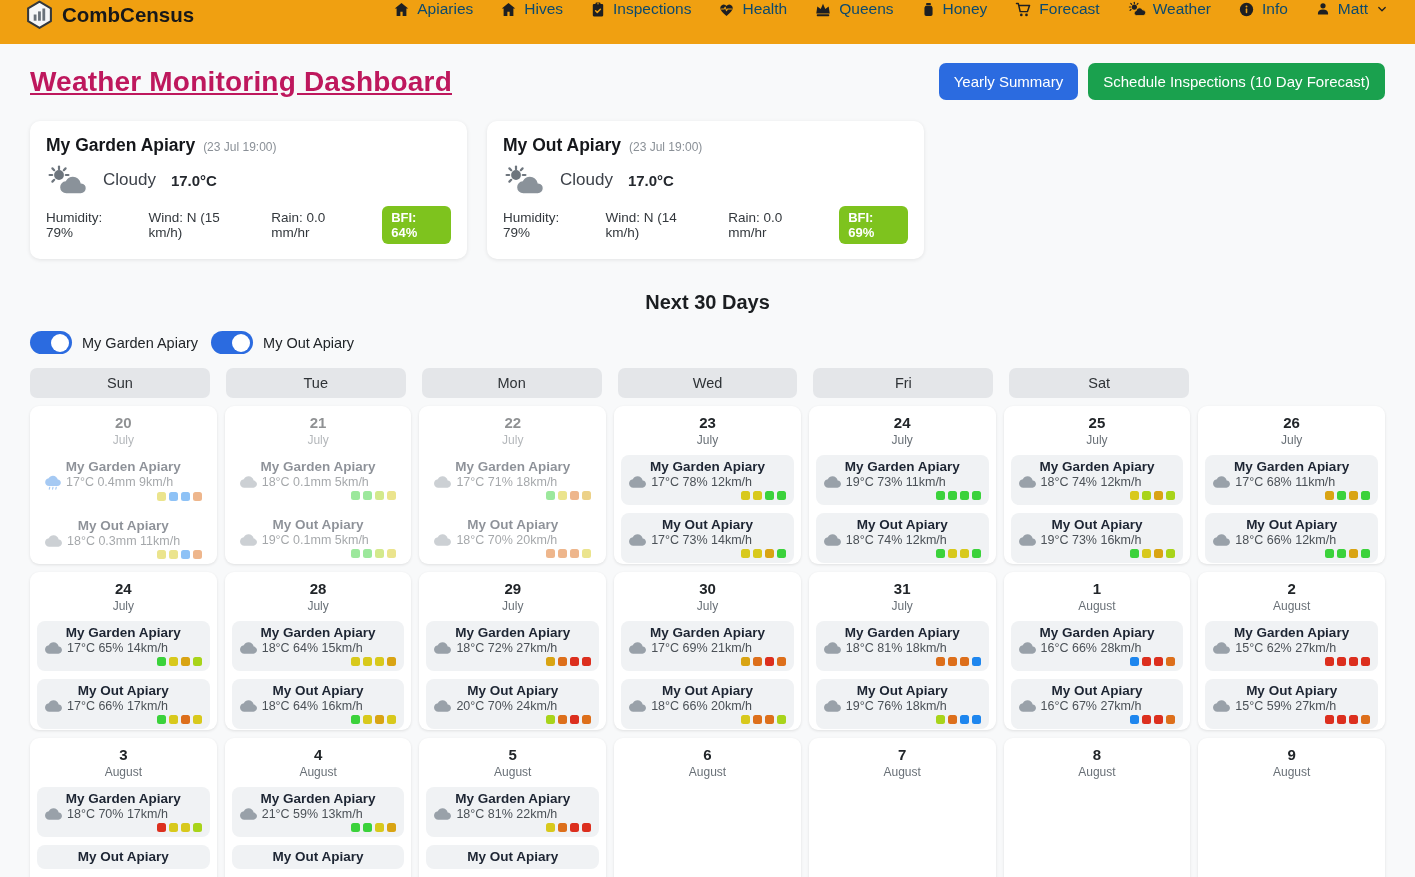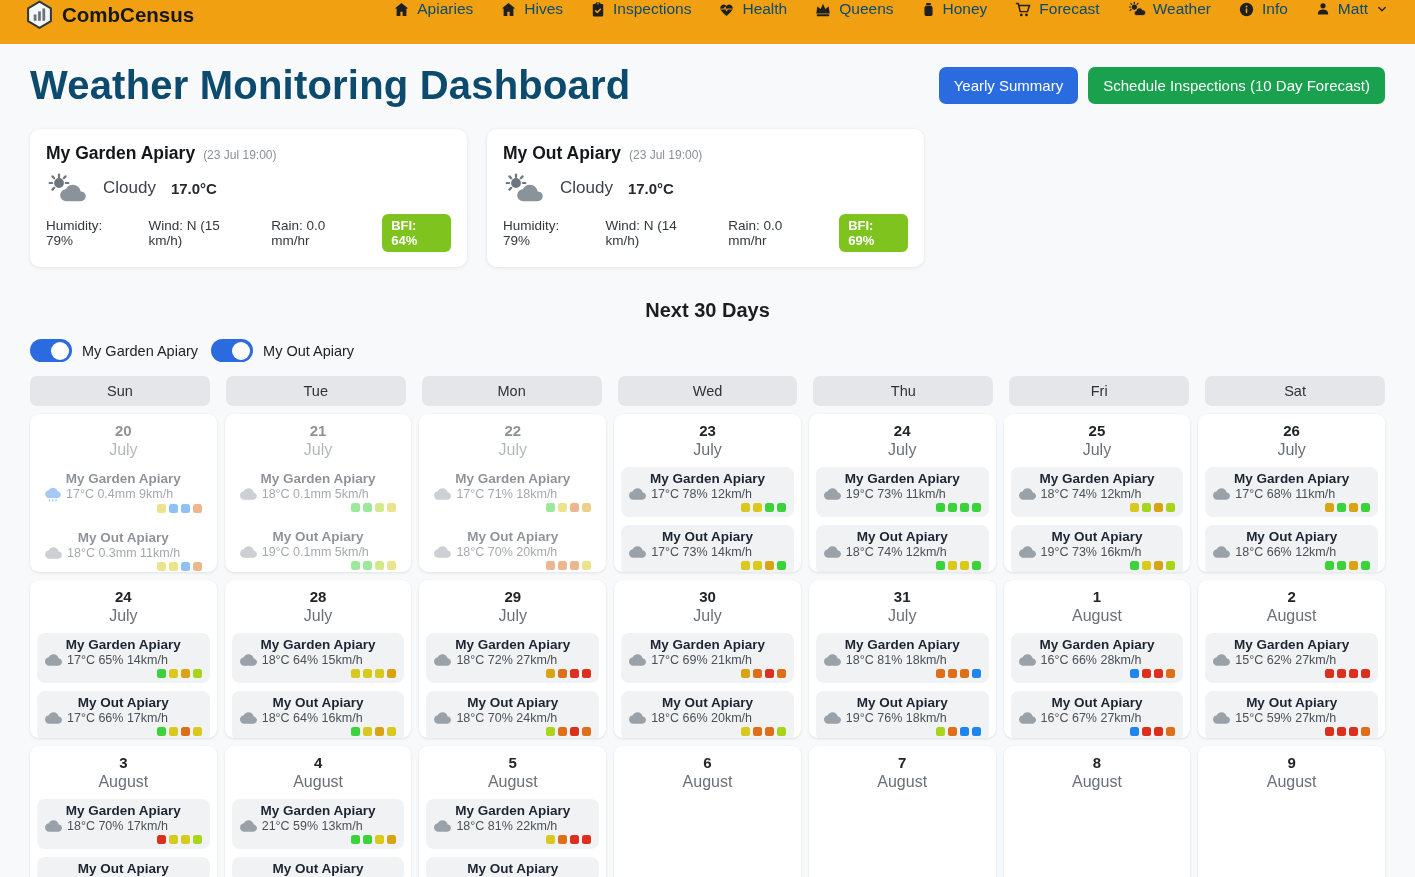--- a/index.html
+++ b/index.html
@@ -12,21 +12,21 @@
   }
   
   .navbar { height:44px; background:#f0a011; display:flex; align-items:flex-start; padding:0 26px; }
   .brand { display:flex; align-items:center; gap:9px; font-size:20.5px; font-weight:bold; color:#17181a; cursor:pointer; }
   .nav { margin-left:auto; display:flex; align-items:center; gap:27px; }
   .nav-item { display:flex; align-items:center; gap:7px; font-size:15.5px; color:#0c4a6e; cursor:pointer; white-space:nowrap; }
   .nav-ic { display:flex; align-items:center; }
   
   .page { padding:0 30px; }
   .title-row { display:flex; align-items:center; margin-top:19px; }
-  .page-title { font-size:40px; font-weight:700; margin:0; color:#0c4a6e; letter-spacing:.2px; }
+  .page-title { font-size:28px; font-weight:700; margin:0; color:#be185d; letter-spacing:.2px;text-decoration:underline; }
   .btns { margin-left:auto; display:flex; gap:10px; }
   .btn { border:none; border-radius:7px; padding:10px 15px; font-size:15px; color:#fff; cursor:pointer; font-family:inherit; }
   .btn-blue { background:#2b6be0; }
   .btn-green { background:#1aa14e; }
   
   .cards { display:flex; gap:20px; margin-top:21px; }
   .wcard { width:437px; background:#fff; border-radius:10px; box-shadow:0 1px 4px rgba(0,0,0,.09); padding:14px 16px 15px; }
   .wcard-head { display:flex; align-items:baseline; gap:8px; }
   .wcard-name { font-size:17.5px; font-weight:700; color:#15171b; }
   .wcard-time { font-size:12px; color:#8a9097; }
@@ -42,21 +42,21 @@
   .switch { width:42px; height:23px; border-radius:12px; background:#2b6be0; position:relative; cursor:pointer; flex:none; }
   .switch::after { content:""; position:absolute; right:3px; top:2.5px; width:18px; height:18px; background:#fff; border-radius:50%; }
   .toggle-label { font-size:14.5px; color:#212529; }
   .cal-head { display:grid; grid-template-columns:repeat(7,1fr); gap:16px; margin-top:14px; }
   .cal-head-cell { background:#e4e6e9; border-radius:7px; text-align:center; padding:7px 0; font-size:14.5px; color:#2f3337; }
   .cal { display:grid; grid-template-columns:repeat(7,1fr); gap:8px; margin-top:8px; }
   .day { background:#fff; border-radius:9px; box-shadow:0 1px 3px rgba(0,0,0,.1); height:158px; padding:8px 7px; overflow:hidden; }
   .day-inner { height:100%; }
   .day.past .day-inner { opacity:.5; }
   .day-date { text-align:center; font-size:15px; font-weight:700; color:#212529; line-height:1.25; }
-  .day-month { text-align:center; font-size:16px; color:#697077; }
+  .day-month { text-align:center; font-size:12px; color:#697077; }
   .entry { margin-top:8px; border-radius:8px; padding:4px 8px 5px; cursor:pointer; }
   .day:not(.past) .entry { background:#f0f2f4; }
   .entry-name { text-align:center; font-size:13.5px; font-weight:700; color:#1d2533; }
   .entry-line { display:flex; align-items:center; gap:5px; margin-top:1px; font-size:12.5px; color:#4b5157; white-space:nowrap; }
   .dots { display:flex; gap:3px; justify-content:flex-end; margin-top:2px; }
   .dot { width:9px; height:9px; border-radius:2.5px; }
 </style>
 </head>
 <body>
 
@@ -266,21 +266,20 @@
       <div class="apiary-toggle">
         <span class="switch"></span>
         <span class="toggle-label">My Out Apiary</span>
       </div>
     </div>
   <div class="cal-head">
       <div class="cal-head-cell">Sun</div>
       <div class="cal-head-cell">Tue</div>
       <div class="cal-head-cell">Mon</div>
       <div class="cal-head-cell">Wed</div>
-      <div class="cal-head-cell">Thu</div>
       <div class="cal-head-cell">Fri</div>
       <div class="cal-head-cell">Sat</div>
     </div>
   <div class="cal">
       <div class="day past">
         <div class="day-inner">
           <div class="day-date">20</div>
           <div class="day-month">July</div>
           <div class="entry">
             <div class="entry-name">My Garden Apiary</div>
@@ -665,21 +664,21 @@
             </div>
           </div>
           <div class="entry">
             <div class="entry-name">My Out Apiary</div>
             <div class="entry-line">
          <span style="display:flex">
                 <svg width="17" height="12" viewBox="0 3.5 24 17">
                   <path fill="#99a1a9" d="M19.35 10.04C18.67 6.59 15.64 4 12 4 9.11 4 6.6 5.64 5.35 8.04 2.34 8.36 0 10.91 0 14c0 3.31 2.69 6 6 6h13c2.76 0 5-2.24 5-5 0-2.64-2.05-4.78-4.65-4.96z"></path>
                 </svg>
               </span>
-         <span>18°C 70% 24km/h</span>
+         <span>20°C 70% 24km/h</span>
        </div>
             <div class="dots">
               <span class="dot" style="background:#a8d41a"></span>
               <span class="dot" style="background:#dd6f1b"></span>
               <span class="dot" style="background:#dc2f1e"></span>
               <span class="dot" style="background:#dd6f1b"></span>
             </div>
           </div>
         </div>
       </div>

